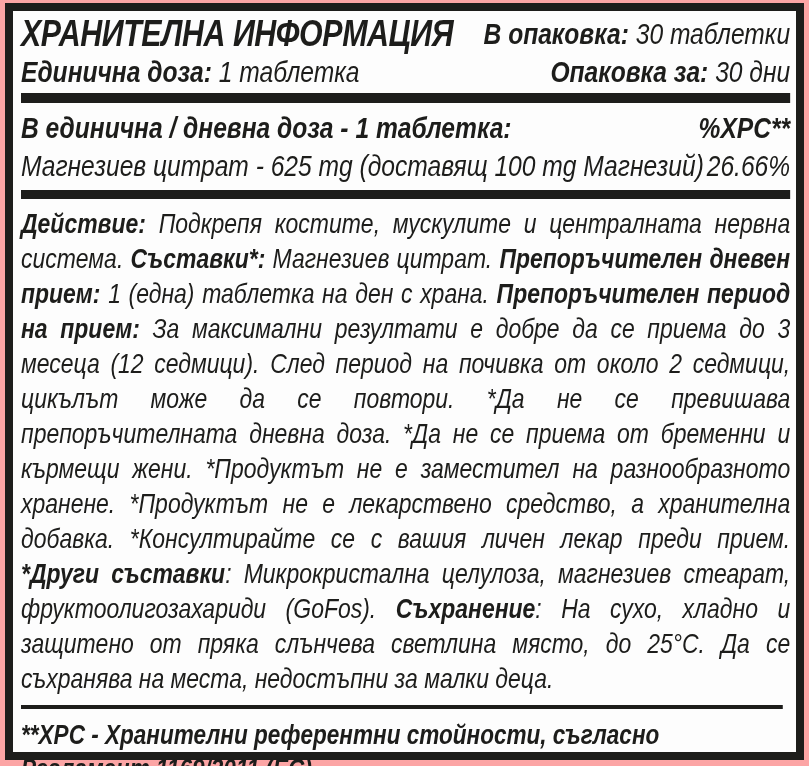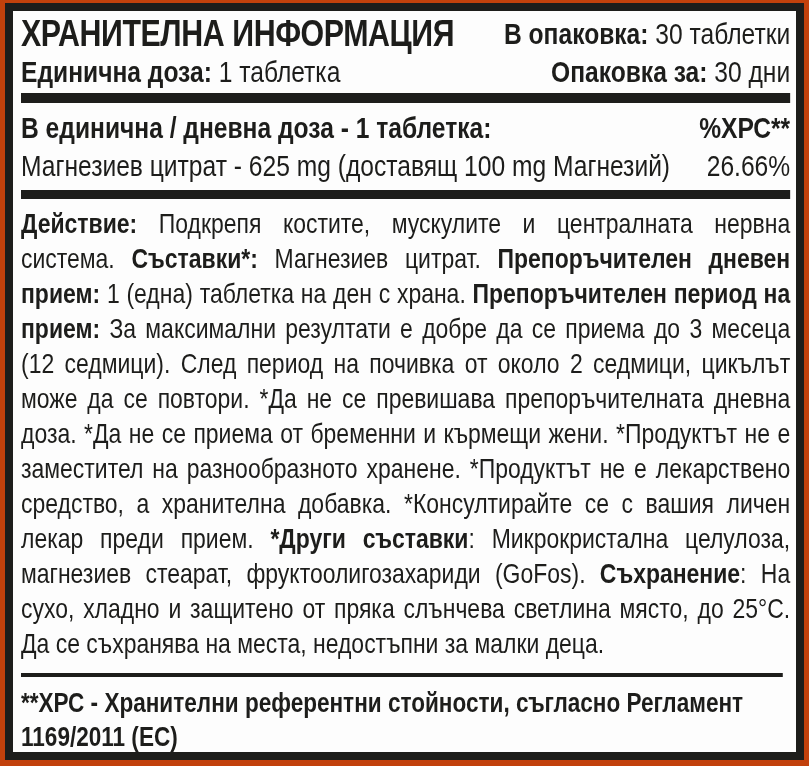--- a/index.html
+++ b/index.html
@@ -4,24 +4,25 @@
 <style>
   html, body {
     margin: 0;
     padding: 0;
     background: #ffffff;
   }
   .label {
     position: relative;
     width: 809px;
     height: 766px;
-    background: #c2410c;
+    background: #fca5a5;
     font-family: "Liberation Sans", sans-serif;
     color: #1d1d1b;
     overflow: hidden;
+    font-style: italic;
   }
   .frame {
     position: absolute;
     left: 5px;
     top: 3px;
     width: 799px;
     height: 757px;
     border: 8px solid #1d1d1b;
     box-sizing: border-box;
     background: #fdfdfd;

